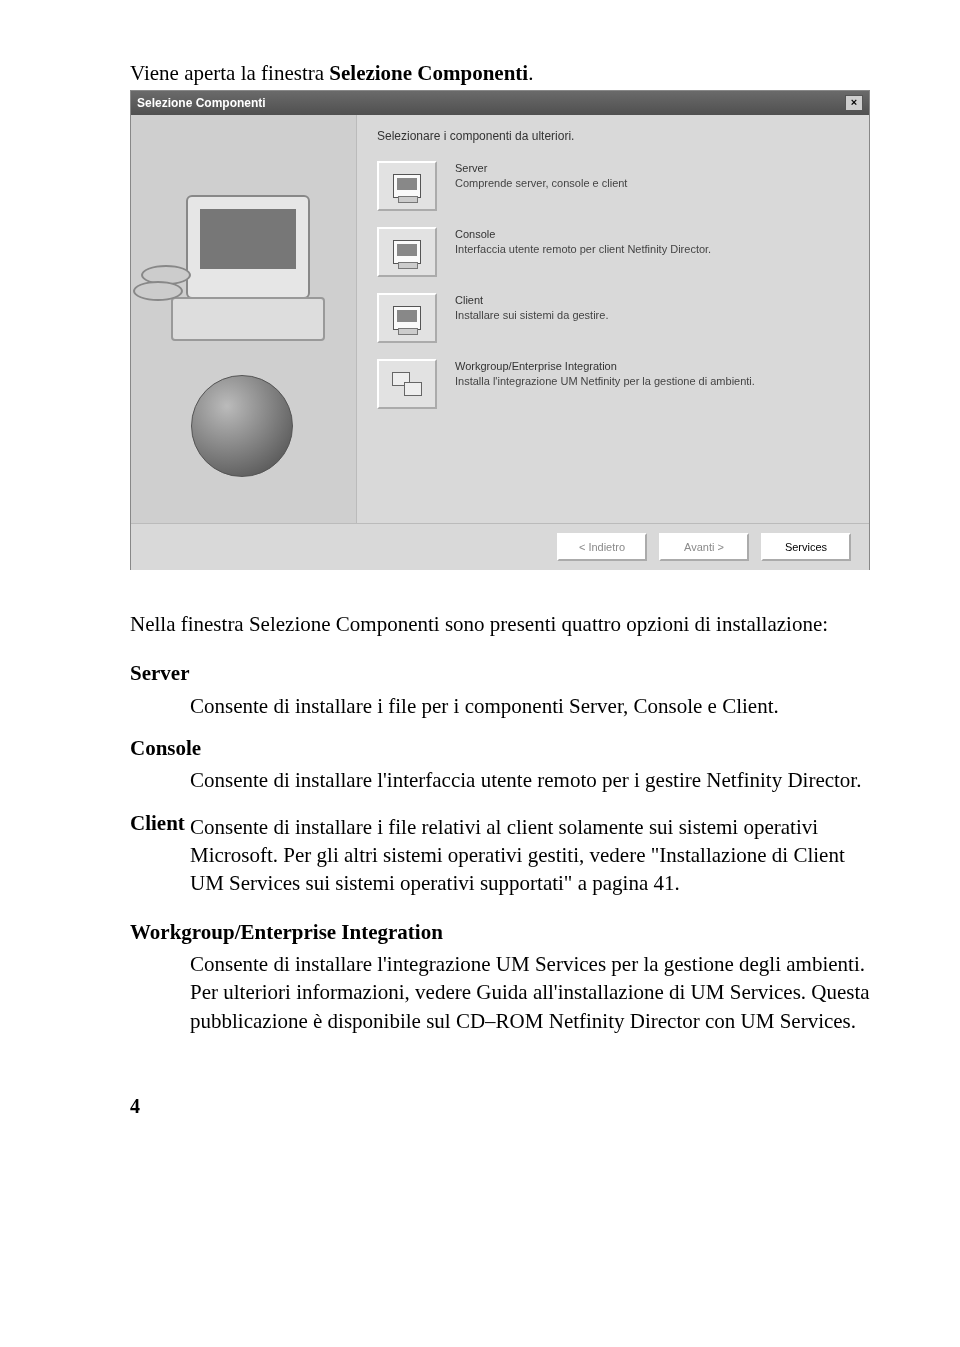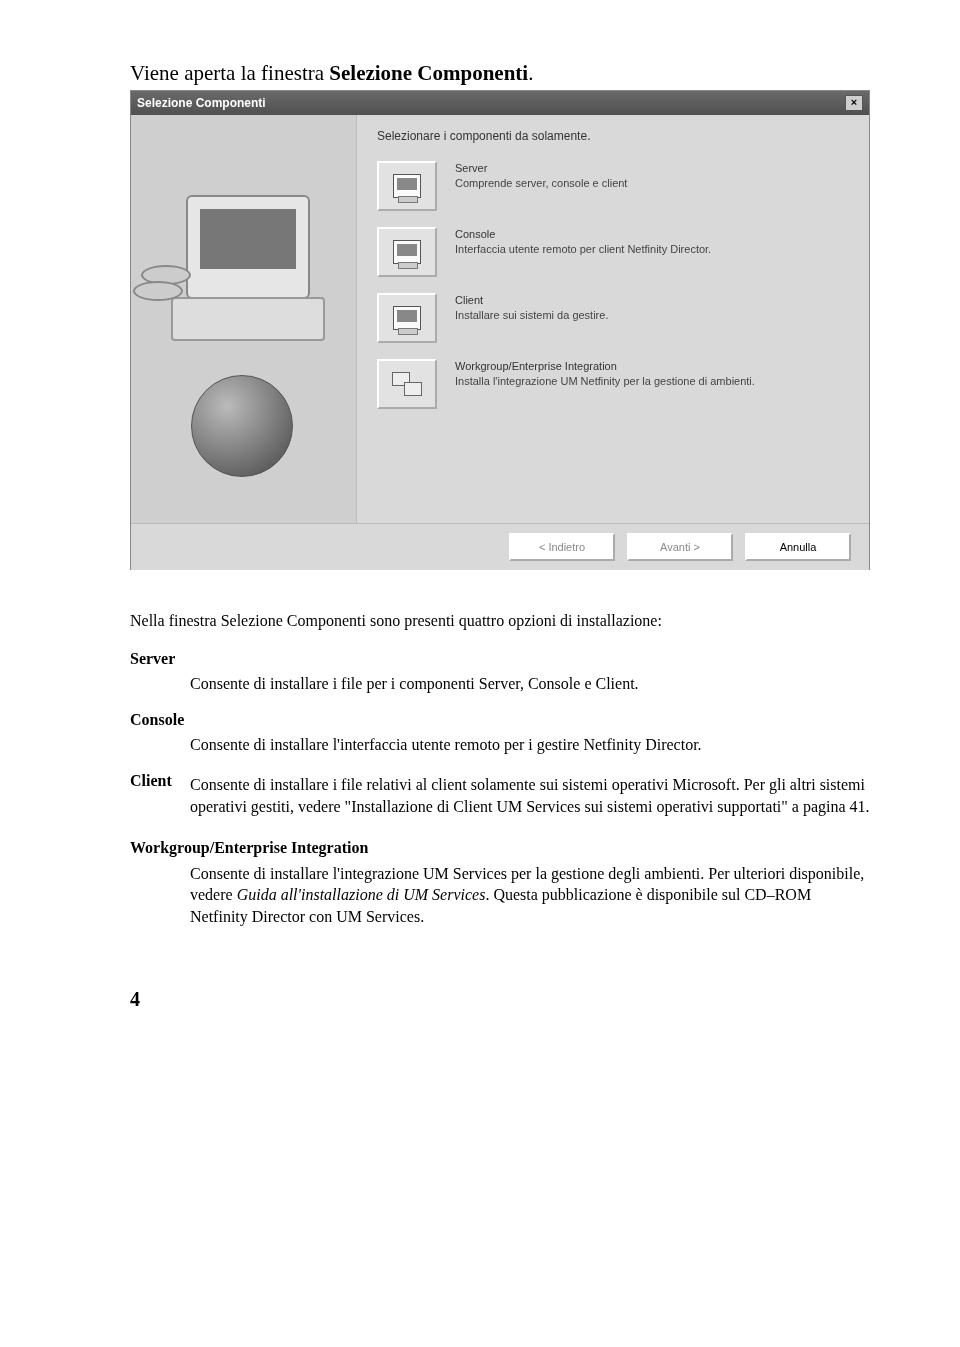--- a/index.html
+++ b/index.html
@@ -170,32 +170,32 @@
   }
   .dlg-btn {
     min-width: 86px;
     height: 24px;
     font-size: 11px;
     background: #ffffff;
     border: 2px outset #fff;
     display: flex;
     align-items: center;
     justify-content: center;
-    padding: 0 8px;
+    padding: 0 0;
   }
   .dlg-btn.disabled { color: #8a8a8a; }
   .below {
     margin-top: 40px;
-    font-size: 16px;
+    font-size: 21px;
     line-height: 1.35;
   }
   .dl { margin-top: 6px; }
   .dt { font-weight: bold; margin-top: 6px; }
   .dd { margin: 4px 0 14px 60px; }
-  .italic { font-style: italic; }
+  .italic { }
   .client-row { display:flex; }
   .client-label { font-weight:bold; width:60px; flex-shrink:0;}
   .client-text { }
   .page-num {
     font-size: 20px;
     font-weight: bold;
     margin-top: 60px;
   }
 </style>
 </head>
@@ -214,21 +214,21 @@
     </div>
     <div class="dlg-body">
       <div class="left-illus">
         <div class="monitor"></div>
         <div class="monitor-base"></div>
         <div class="disc d1"></div>
         <div class="disc d2"></div>
         <div class="globe"></div>
       </div>
       <div class="right-opts">
-        <div class="dlg-instruction">Selezionare i componenti da solamente.</div>
+        <div class="dlg-instruction">Selezionare i componenti da ulteriori.</div>
 
         <div class="opt-row">
           <div class="opt-btn">
               <div class="icon-pc"></div>
             </div>
           <div class="opt-text">
             <span class="t">Server</span>
             <span class="d">Comprende server, console e client</span>
           </div>
         </div>
@@ -263,40 +263,40 @@
           <div class="opt-text">
             <span class="t">Workgroup/Enterprise Integration</span>
             <span class="d">Installa l'integrazione UM Netfinity per la gestione di ambienti.</span>
           </div>
         </div>
       </div>
     </div>
     <div class="dlg-buttons">
       <div class="dlg-btn disabled">&lt; Indietro</div>
       <div class="dlg-btn disabled">Avanti &gt;</div>
-      <div class="dlg-btn">Annulla</div>
+      <div class="dlg-btn">Services</div>
     </div>
   </div>
 
   <div class="below">
     <p>Nella finestra Selezione Componenti sono presenti quattro opzioni di installazione:</p>
 
     <div class="dl">
       <div class="dt">Server</div>
       <div class="dd">Consente di installare i file per i componenti Server, Console e Client.</div>
 
       <div class="dt">Console</div>
       <div class="dd">Consente di installare l'interfaccia utente remoto per i gestire Netfinity Director.</div>
 
       <div class="client-row">
         <div class="client-label">Client</div>
         <div class="client-text dd" style="margin-left:0;">Consente di installare i file relativi al client solamente sui sistemi operativi Microsoft. Per gli altri sistemi operativi gestiti, vedere "Installazione di Client UM Services sui sistemi operativi supportati" a pagina 41.</div>
       </div>
 
       <div class="dt">Workgroup/Enterprise Integration</div>
       <div class="dd">
-        <span>Consente di installare l'integrazione UM Services per la gestione degli ambienti. Per ulteriori disponibile, vedere </span><span class="italic">Guida all'installazione di UM Services</span><span>. Questa pubblicazione è disponibile sul CD–ROM Netfinity Director con UM Services.</span>
+        <span>Consente di installare l'integrazione UM Services per la gestione degli ambienti. Per ulteriori informazioni, vedere </span><span class="italic">Guida all'installazione di UM Services</span><span>. Questa pubblicazione è disponibile sul CD–ROM Netfinity Director con UM Services.</span>
       </div>
     </div>
   </div>
 
   <div class="page-num">4</div>
 </div>
 
 </body></html>

